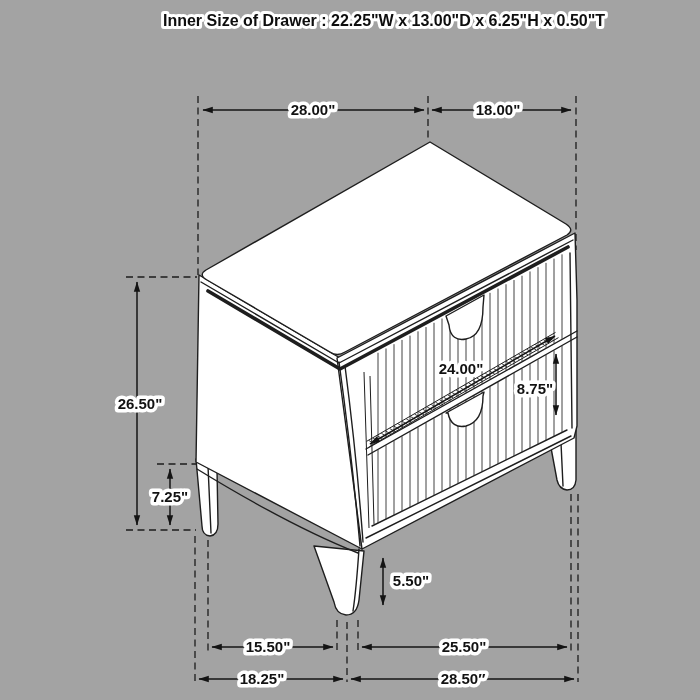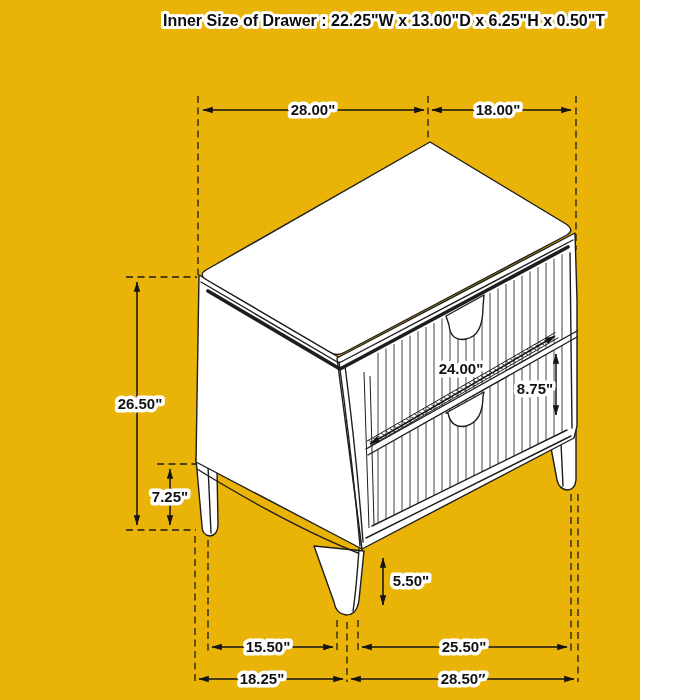--- a/index.html
+++ b/index.html
@@ -1,16 +1,16 @@
 <!DOCTYPE html>
 <html><head>
 <meta charset="utf-8">
 <style>
   html,body{margin:0;padding:0;background:#ffffff;}
-  #canvas{position:relative;width:640px;height:700px;background:#eab308;overflow:hidden;}
+  #canvas{position:relative;width:700px;height:700px;background:#a3a3a3;overflow:hidden;}
   svg{display:block;}
   .ln{stroke:#1e1e1e;stroke-width:1.4;fill:none;stroke-linejoin:round;stroke-linecap:round;}
   .fillw{fill:#ffffff;}
   .thin{stroke:#1e1e1e;stroke-width:1;fill:none;}
   .thick{stroke:#1e1e1e;stroke-width:3.6;fill:none;stroke-linecap:round;stroke-linejoin:round;}
   .flute{stroke:#2e2e2e;stroke-width:0.9;}
   .dash{stroke:#1c1c1c;stroke-width:1.3;stroke-dasharray:7 4.5;fill:none;stroke-linecap:butt;}
   .dimline{stroke:#141414;stroke-width:1.5;fill:none;}
   text.dim{font:bold 15px "Liberation Sans","DejaVu Sans",sans-serif;fill:#121212;text-anchor:middle;
            paint-order:stroke;stroke:#ffffff;stroke-width:7px;stroke-linejoin:round;}

